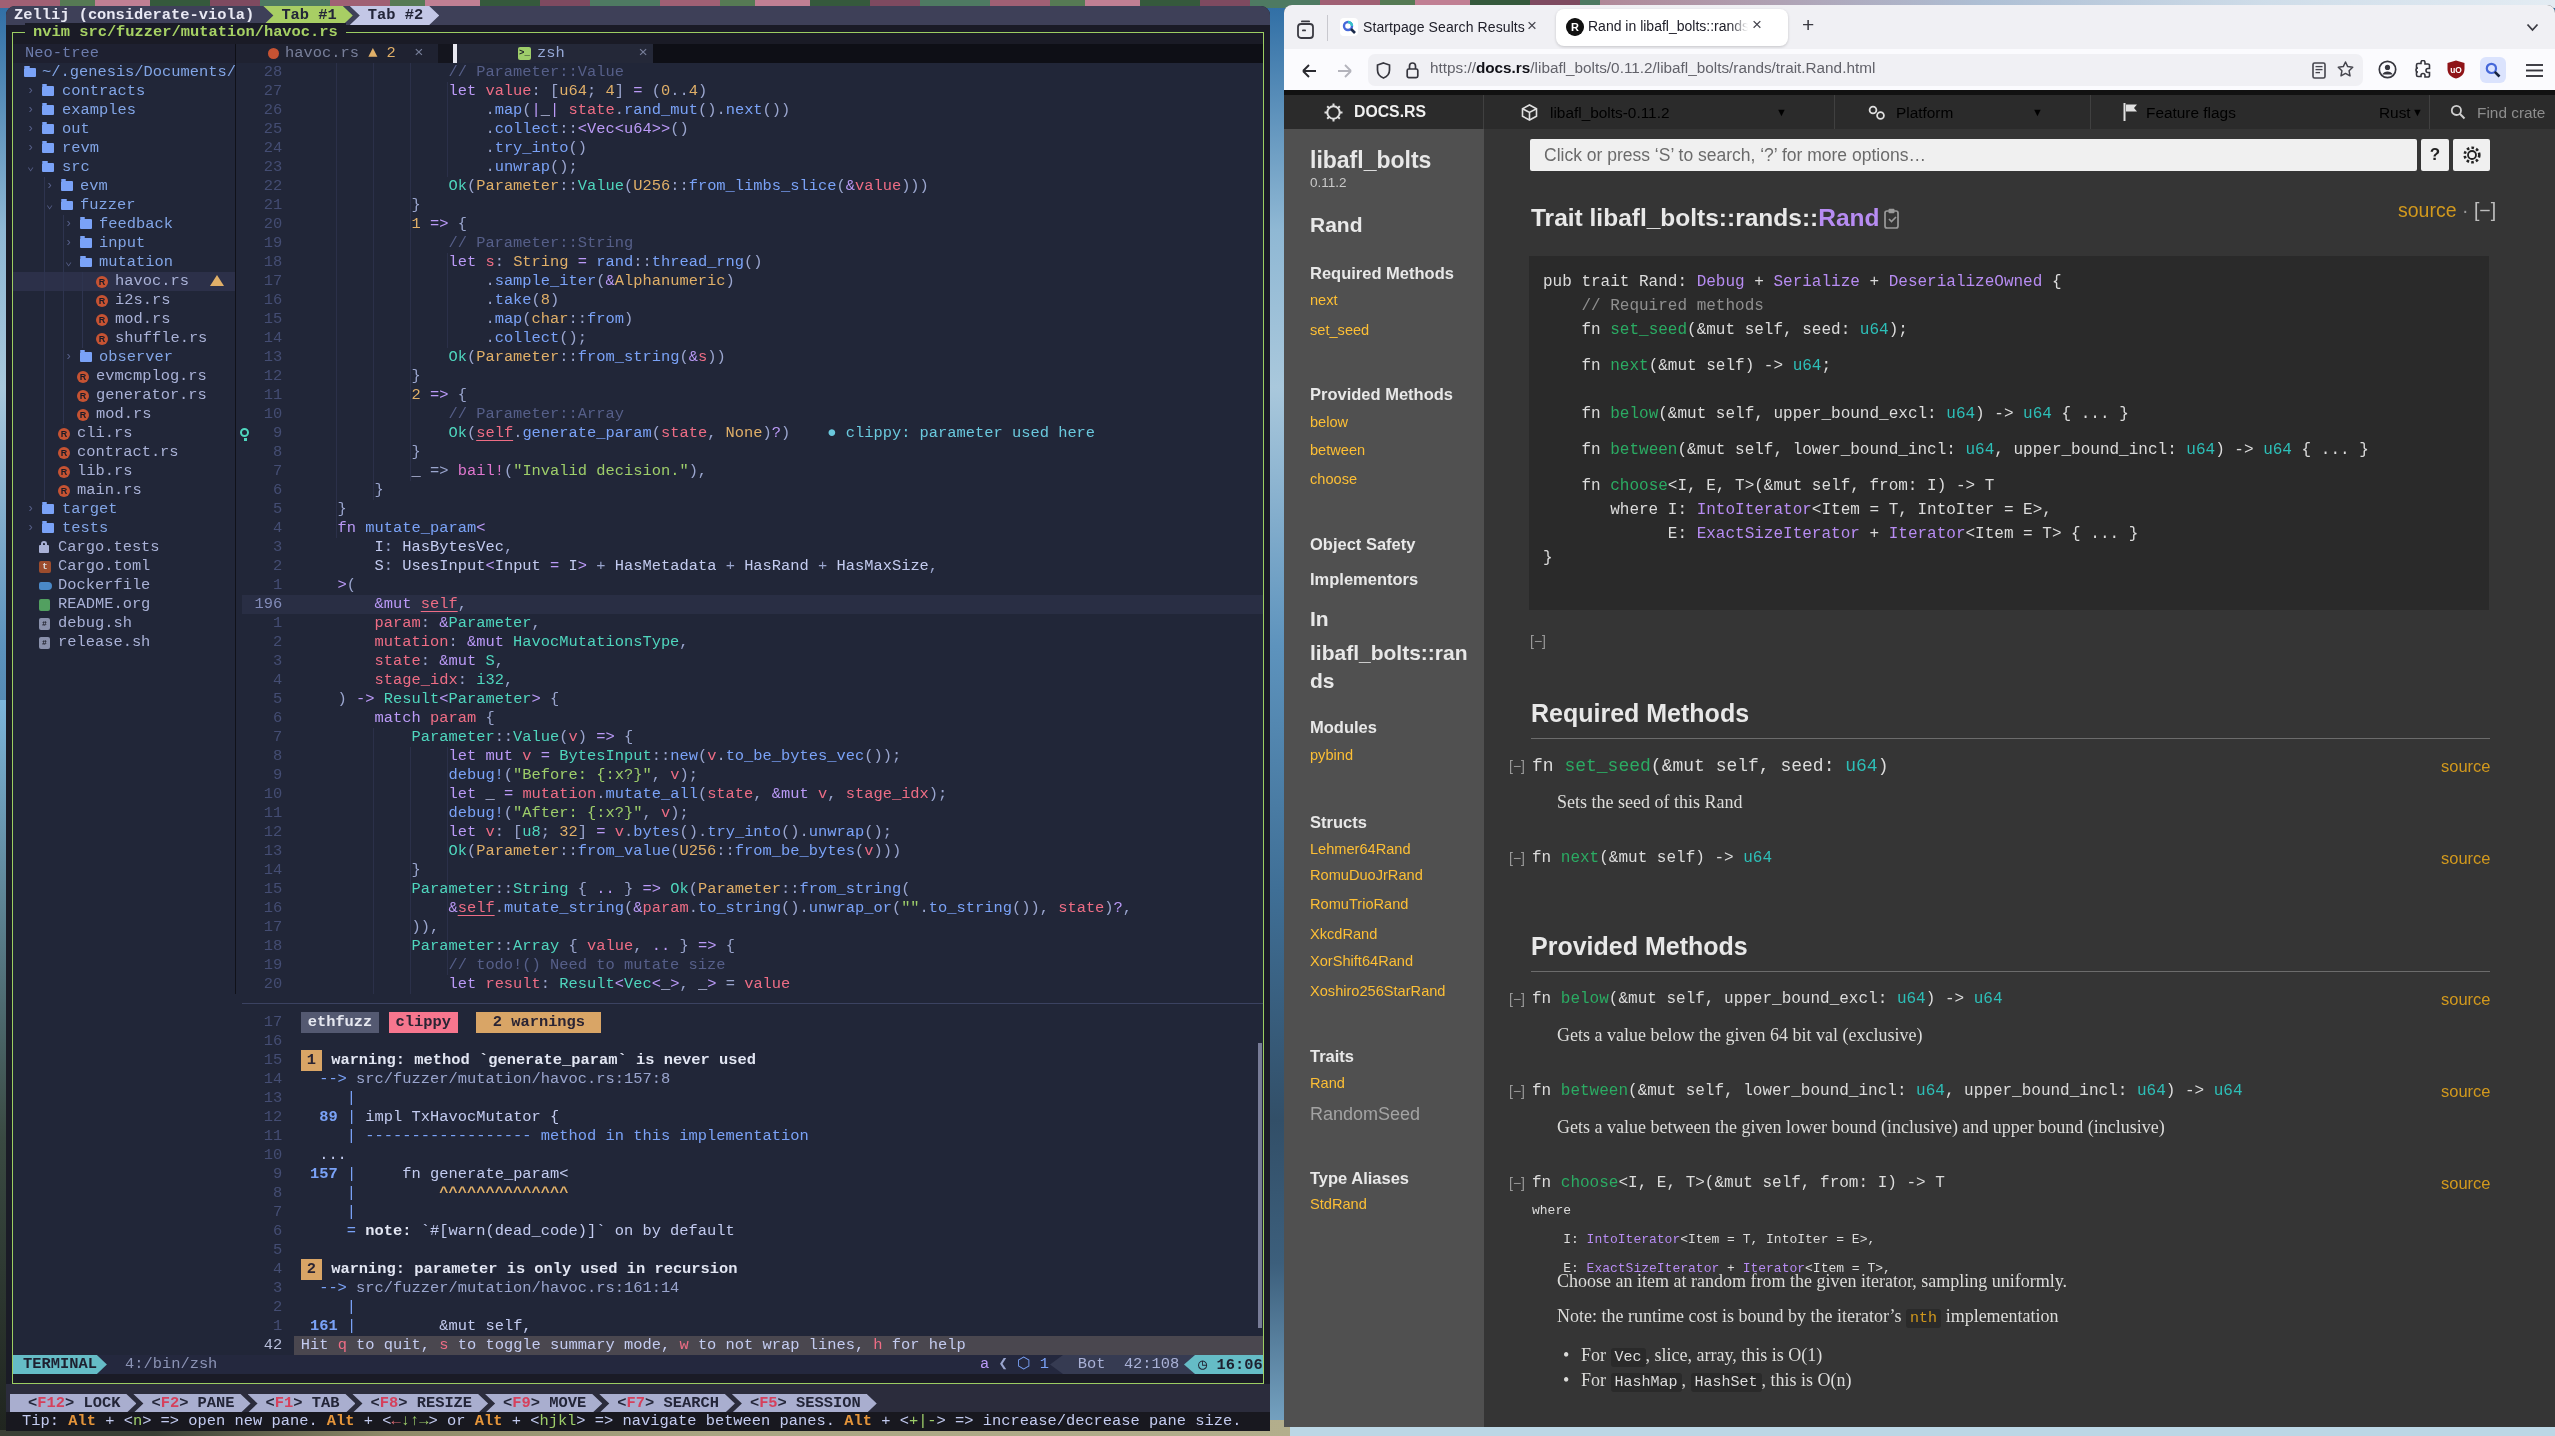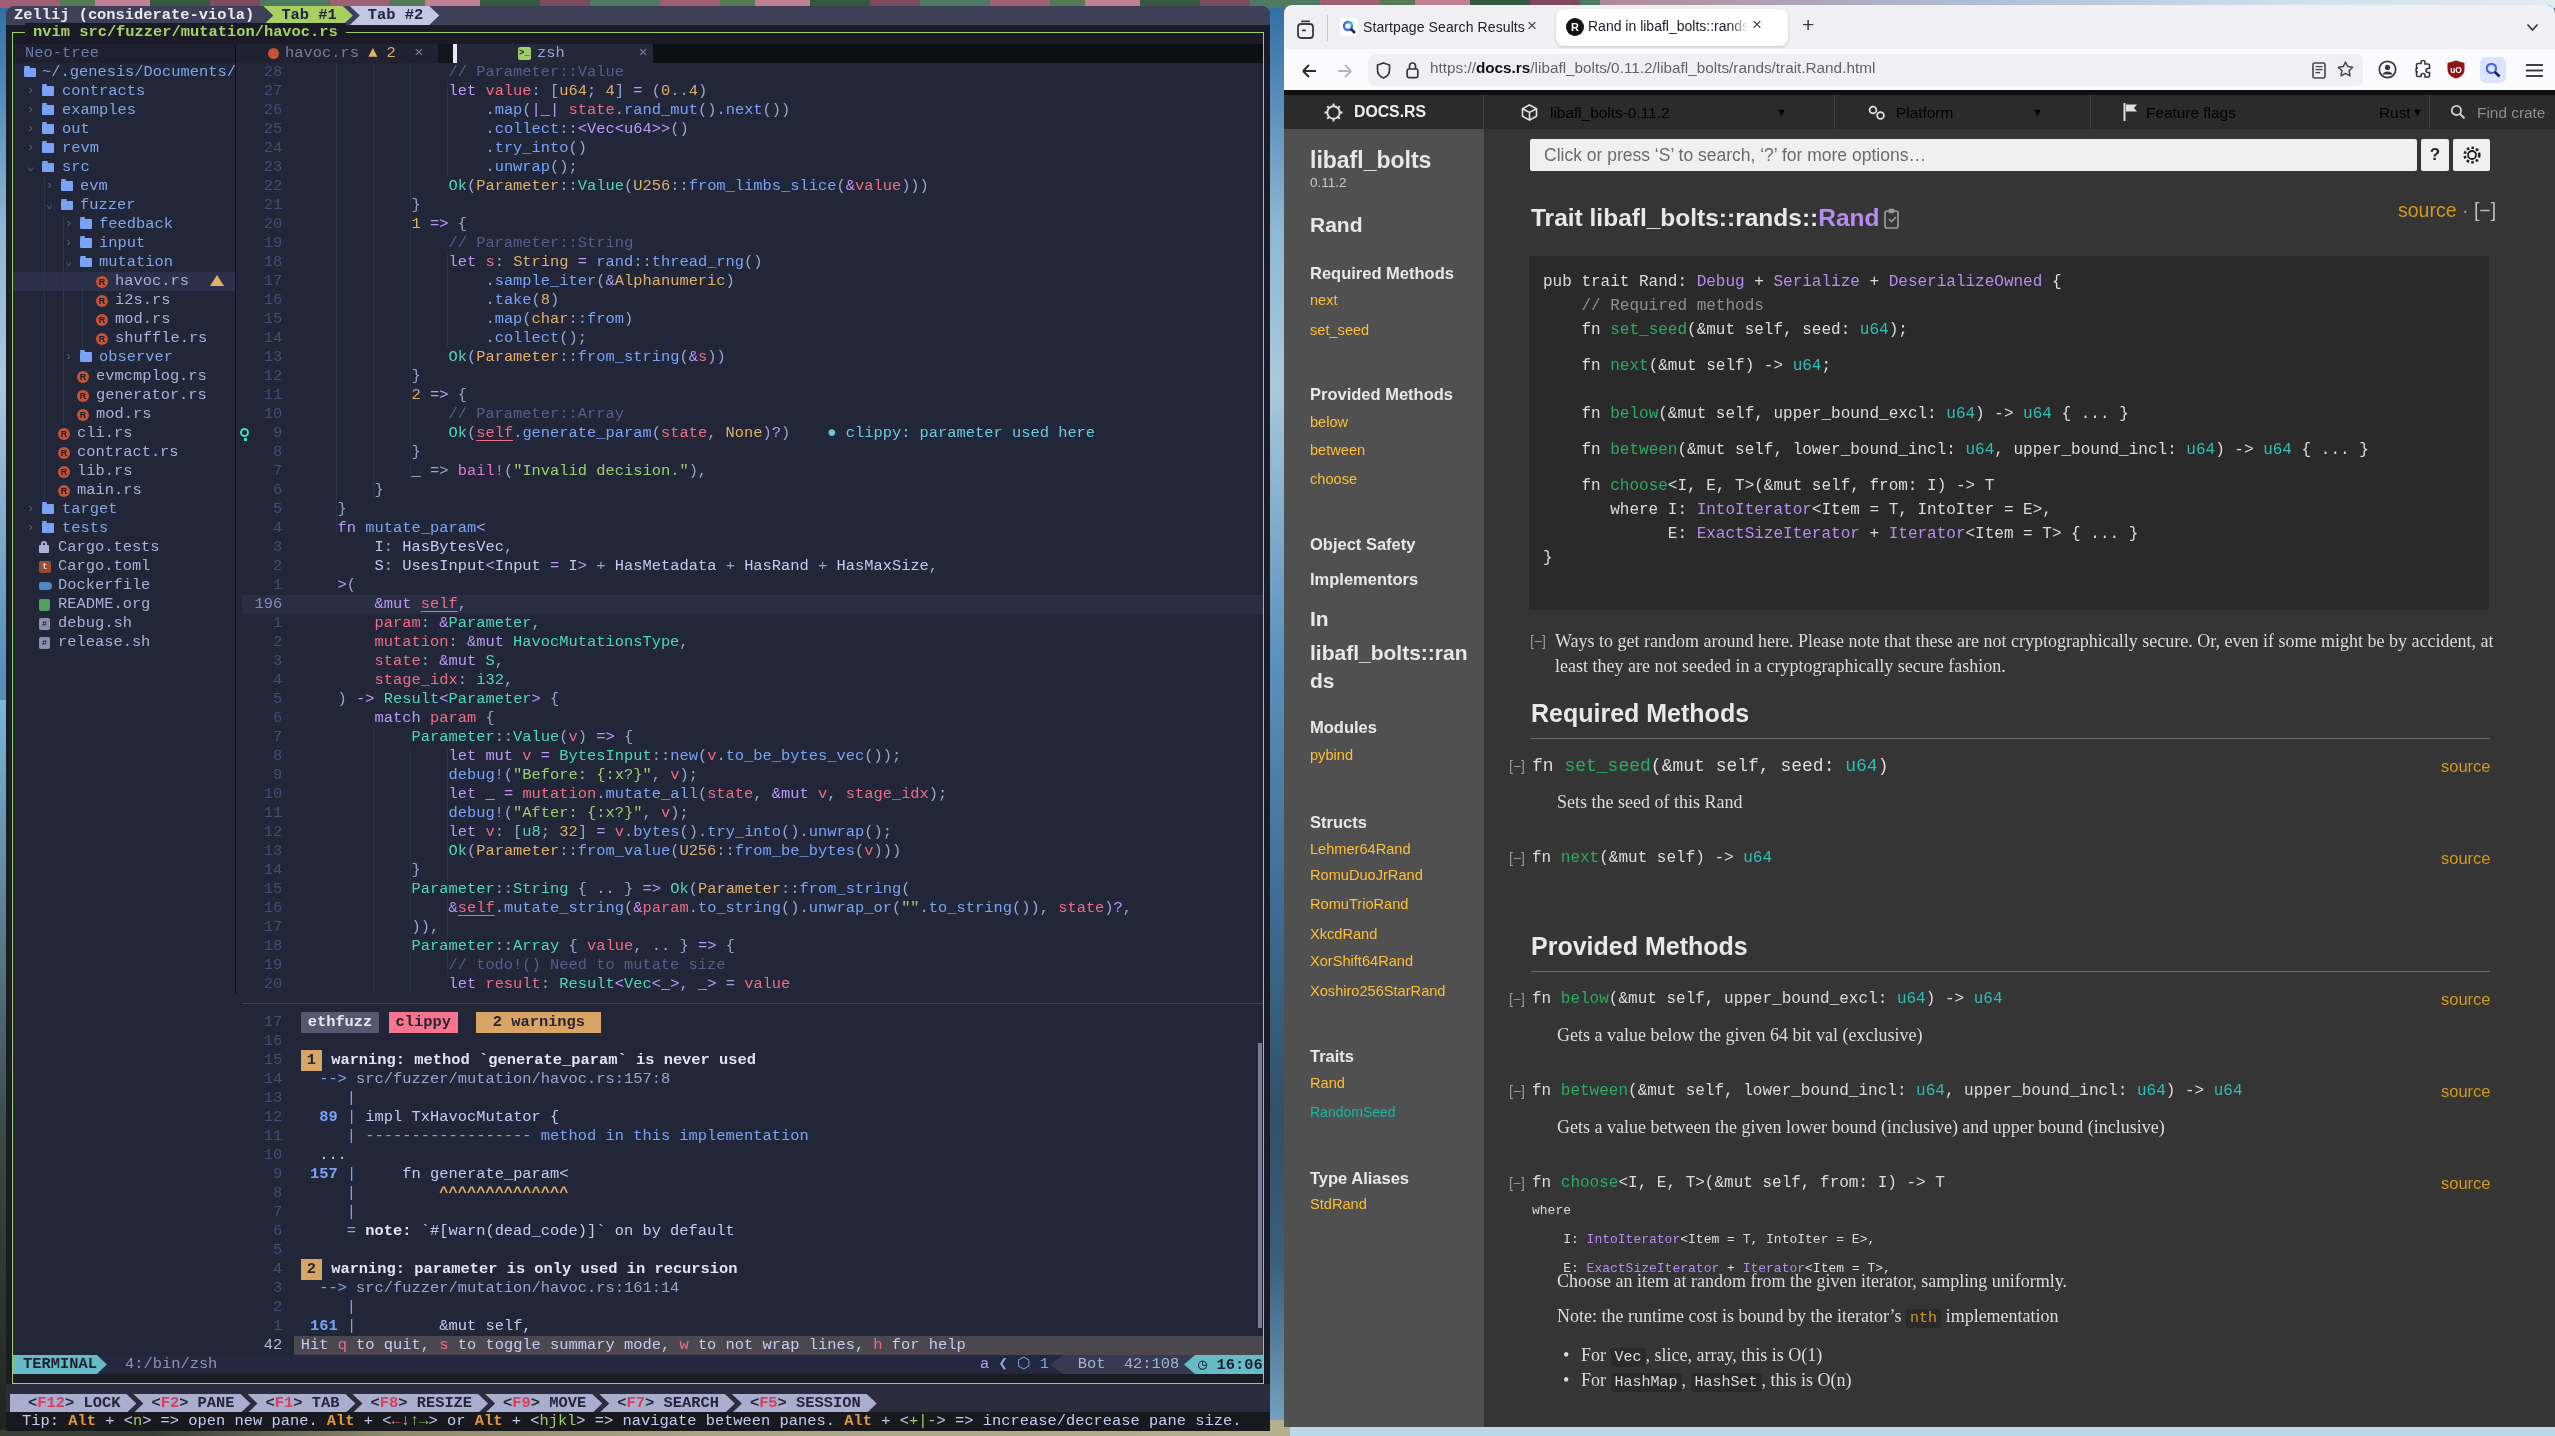--- a/index.html
+++ b/index.html
@@ -377,21 +377,21 @@
 <div class="abs" style="left:26px;top:742px;font-size:14.6px;color:#fdbf35;white-space:pre">pybind</div>
 <div class="abs" style="left:26px;top:808px;font-weight:bold;font-size:16.5px;color:#e8e8e8;white-space:pre">Structs</div>
 <div class="abs" style="left:26px;top:836px;font-size:14.6px;color:#fdbf35;white-space:pre">Lehmer64Rand</div>
 <div class="abs" style="left:26px;top:862px;font-size:14.6px;color:#fdbf35;white-space:pre">RomuDuoJrRand</div>
 <div class="abs" style="left:26px;top:891px;font-size:14.6px;color:#fdbf35;white-space:pre">RomuTrioRand</div>
 <div class="abs" style="left:26px;top:921px;font-size:14.6px;color:#fdbf35;white-space:pre">XkcdRand</div>
 <div class="abs" style="left:26px;top:948px;font-size:14.6px;color:#fdbf35;white-space:pre">XorShift64Rand</div>
 <div class="abs" style="left:26px;top:978px;font-size:14.6px;color:#fdbf35;white-space:pre">Xoshiro256StarRand</div>
 <div class="abs" style="left:26px;top:1042px;font-weight:bold;font-size:16.5px;color:#e8e8e8;white-space:pre">Traits</div>
 <div class="abs" style="left:26px;top:1070px;font-size:14.6px;color:#fdbf35;white-space:pre">Rand</div>
-<div class="abs" style="left:26px;top:1099px;font-size:14px;color:#14b8a6;white-space:pre">RandomSeed</div>
+<div class="abs" style="left:26px;top:1099px;font-size:18px;color:#a3a3a3;white-space:pre">RandomSeed</div>
 <div class="abs" style="left:26px;top:1164px;font-weight:bold;font-size:16.5px;color:#e8e8e8;white-space:pre">Type Aliases</div>
 <div class="abs" style="left:26px;top:1191px;font-size:14.6px;color:#fdbf35;white-space:pre">StdRand</div>
 <div class="abs" style="left:246px;top:134px;width:887px;height:32px;background:#f0f0f0;border-radius:2px"></div>
 <div class="abs" style="left:260px;top:140px;font-size:17.5px;color:#6b6b6b">Click or press ‘S’ to search, ‘?’ for more options…</div>
 <div class="abs" style="left:1137px;top:134px;width:28px;height:32px;background:#f0f0f0;border-radius:2px;text-align:center;font:bold 17px/32px 'Liberation Sans';color:#222">?</div>
 <div class="abs" style="left:1169px;top:134px;width:37px;height:32px;background:#f0f0f0;border-radius:2px"></div>
 <svg class="abs" style="left:1178px;top:140px" width="20" height="20" viewBox="0 0 20 20">
       <circle cx="10" cy="10" r="4" fill="none" stroke="#222" stroke-width="1.8"></circle>
       <circle cx="10" cy="10" r="7.3" fill="none" stroke="#222" stroke-width="2.6" stroke-dasharray="2.6 2.2"></circle>
     </svg>
@@ -413,21 +413,20 @@
       <div style="height:24px;line-height:24px;white-space:pre"><i class="cw">    fn </i><i class="cg">below</i><i class="cw">(&amp;mut self, upper_bound_excl: </i><i class="ct">u64</i><i class="cw">) -&gt; </i><i class="ct">u64</i><i class="cw"> { ... }</i></div>
       <div style="height:12px"></div>
       <div style="height:24px;line-height:24px;white-space:pre"><i class="cw">    fn </i><i class="cg">between</i><i class="cw">(&amp;mut self, lower_bound_incl: </i><i class="ct">u64</i><i class="cw">, upper_bound_incl: </i><i class="ct">u64</i><i class="cw">) -&gt; </i><i class="ct">u64</i><i class="cw"> { ... }</i></div>
       <div style="height:12px"></div>
       <div style="height:24px;line-height:24px;white-space:pre"><i class="cw">    fn </i><i class="cg">choose</i><i class="cw">&lt;I, E, T&gt;(&amp;mut self, from: I) -&gt; T</i></div>
       <div style="height:24px;line-height:24px;white-space:pre"><i class="cw">       where I: </i><i class="cp">IntoIterator</i><i class="cw">&lt;Item = T, IntoIter = E&gt;,</i></div>
       <div style="height:24px;line-height:24px;white-space:pre"><i class="cw">             E: </i><i class="cp">ExactSizeIterator</i><i class="cw"> + </i><i class="cp">Iterator</i><i class="cw">&lt;Item = T&gt; { ... }</i></div>
       <div style="height:24px;line-height:24px;white-space:pre"><i class="cw">}</i></div>
     </div>
 <div class="abs" style="left:246px;top:628px;font-size:14px;color:#999">[−]</div>
-<div class="abs" style="left:271px;top:624px;width:948px;font-family:'Liberation Serif',serif;font-size:18px;line-height:24.5px;color:#dcdcda">Ways to get random around here. Please note that these are not cryptographically secure. Or, even if some might be by accident, at least they are not seeded in a cryptographically secure fashion.</div>
 <div class="abs" style="left:247px;top:694px;font-weight:bold;font-size:25px;color:#e8e8e8">Required Methods</div>
     <div class="abs" style="left:247px;top:733px;width:959px;height:1px;background:#6c6c6c"></div>
 <div class="abs" style="left:247px;top:927px;font-weight:bold;font-size:25px;color:#e8e8e8">Provided Methods</div>
     <div class="abs" style="left:247px;top:966px;width:959px;height:1px;background:#6c6c6c"></div>
 <div class="abs" style="left:225px;top:753px;font-size:14px;color:#999">[−]</div>
     <div class="abs mono" style="left:248px;top:751px;font-size:18px;height:20px;line-height:20px;white-space:pre"><i class="cw">fn </i><i class="cg">set_seed</i><i class="cw">(&amp;mut self, seed: </i><i class="ct">u64</i><i class="cw">)</i></div>
     <div class="abs" style="left:1157px;top:752px;font-size:16.5px;color:#D2991D">source</div>
     <div class="abs" style="left:273px;top:787px;width:940px;font-family:'Liberation Serif',serif;font-size:18px;color:#dcdcda">Sets the seed of this Rand</div>
 <div class="abs" style="left:225px;top:845px;font-size:14px;color:#999">[−]</div>
     <div class="abs mono" style="left:248px;top:843px;font-size:16px;height:20px;line-height:20px;white-space:pre"><i class="cw">fn </i><i class="cg">next</i><i class="cw">(&amp;mut self) -&gt; </i><i class="ct">u64</i></div>

